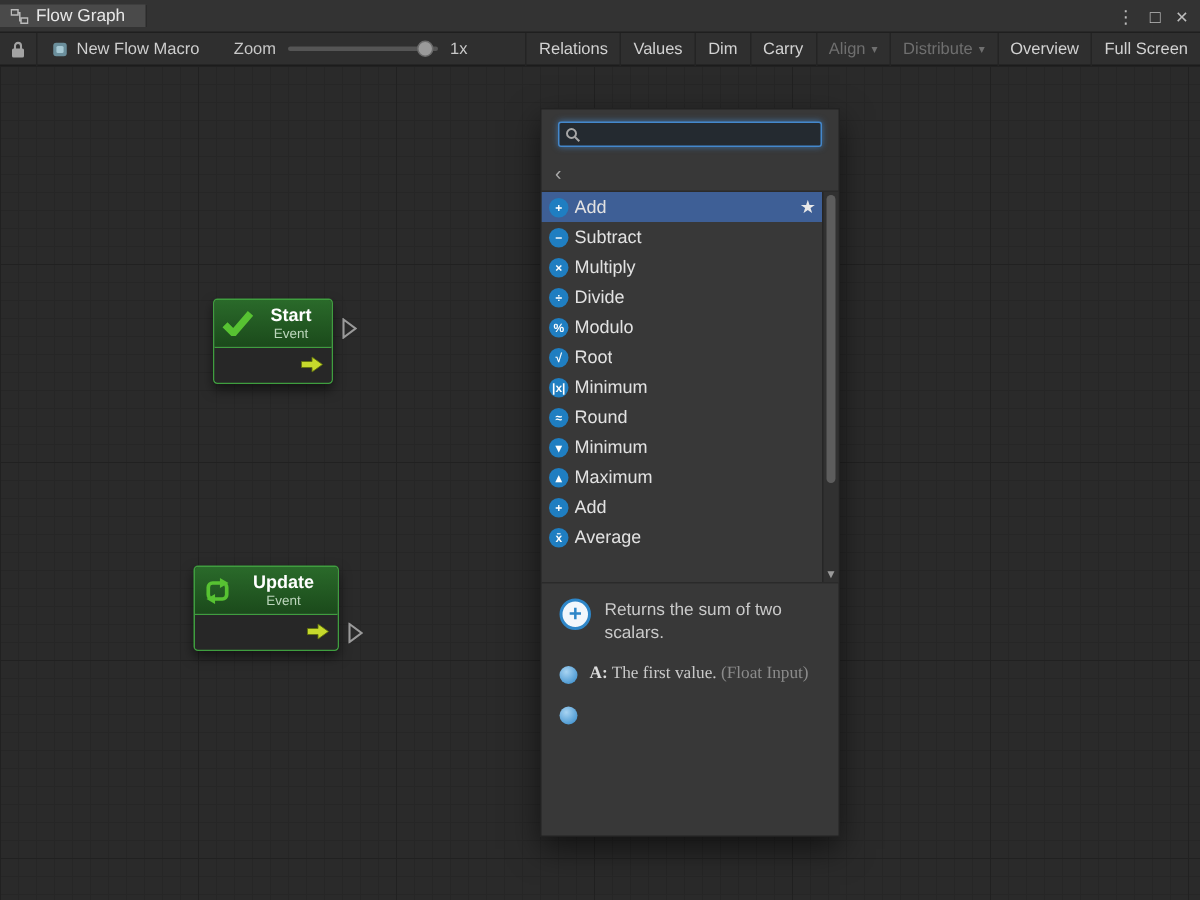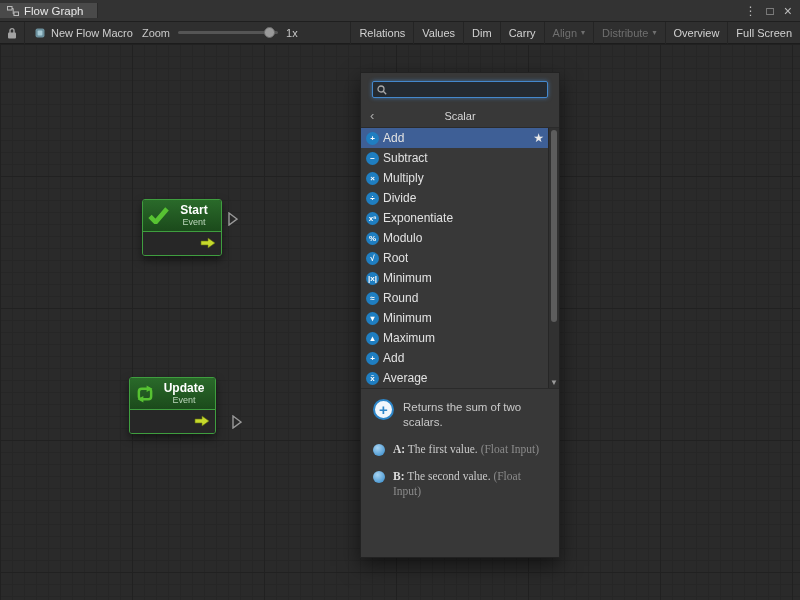--- a/index.html
+++ b/index.html
@@ -16,21 +16,21 @@
   .win-controls span { font-size:12px; line-height:12px; cursor:default; }
   .wc-close { font-size:14px !important; }
 
   
   .toolbar { position:absolute; left:0; top:22px; width:800px; height:22px;
     background:#2f2f2f; border-bottom:1px solid #1c1c1c; display:flex; align-items:center;
     font-size:11px; color:#c8c8c8; }
   .tb-pad { padding:0 7px; display:flex; align-items:center; height:22px; }
   .tb-sep { width:1px; height:22px; background:#242424; }
   .macro { display:flex; align-items:center; gap:5px; padding:0 9px; height:22px; color:#cfcfcf; }
-  .zoom-wrap { display:flex; align-items:center; gap:8px; }
+  .zoom-wrap { display:flex; align-items:center; gap:8px; margin-left:14px; }
   .zoom-track { position:relative; width:100px; height:3px; background:#555; border-radius:2px; }
   .zoom-knob { position:absolute; left:86px; top:-4px; width:11px; height:11px; border-radius:50%;
     background:#9a9a9a; border:1px solid #6b6b6b; }
   .tb-right { margin-left:auto; display:flex; height:22px; }
   .tb-btn { display:flex; align-items:center; padding:0 8px; height:22px; border-left:1px solid #242424;
     color:#d2d2d2; white-space:nowrap; cursor:default; }
   .tb-btn.disabled { color:#6f6f6f; }
   .caret { font-size:8px; }
   .caret:not(:empty){ margin-left:4px; }
 
@@ -203,21 +203,21 @@
       <div class="node-body">
         <svg class="port-arrow" width="16" height="12" viewBox="0 0 16 12">
           <path d="M1 4 h7 V1 l7 5 -7 5 V8 H1 z" fill="#c6d92c" stroke="#60700f" stroke-width="0.6"></path>
         </svg>
       </div>
     </div>
     <svg class="out-port" style="left:228px; top:168px;" width="10" height="14" viewBox="0 0 10 14">
       <path d="M1 1 L9 7 L1 13 Z" fill="none" stroke="#9a9a9a" stroke-width="1.4"></path>
     </svg>
 
-    <div class="node" style="left:129px; top:333px; width:87px;text-align:center;">
+    <div class="node" style="left:129px; top:333px; width:97px;text-align:center;">
       <div class="node-header">
         <svg width="20" height="18" viewBox="0 0 22 22">
           <rect x="3.5" y="4.5" width="15" height="13" rx="3.5" fill="none" stroke="#57c232" stroke-width="3"></rect>
           <path d="M13 0.5 l7 4 -7 4 z" fill="#57c232"></path>
           <path d="M9 13.5 l-7 4 7 4 z" fill="#57c232"></path>
         </svg>
         <div class="node-titles">
           <span class="node-title">Update</span>
           <span class="node-sub">Event</span>
         </div>
@@ -239,21 +239,20 @@
       <div class="search-box">
         <svg width="10" height="10" viewBox="0 0 10 10">
           <circle cx="4" cy="4" r="3" fill="none" stroke="#a8a8a8" stroke-width="1.3"></circle>
           <line x1="6.3" y1="6.3" x2="9.2" y2="9.2" stroke="#a8a8a8" stroke-width="1.3"></line>
         </svg>
         <input class="search-input" type="text" value="" style="">
       </div>
     </div>
     <div class="crumb-row">
       <span class="crumb-back">‹</span>
-      <span class="crumb-label">Scalar</span>
     </div>
     <div class="list">
       <div class="rows">
 
           <div class="row selected">
             <span class="op-icon">+</span>
             <span class="row-label">Add</span>
             <span class="star">★</span>
           </div>
 
@@ -268,25 +267,20 @@
             <span class="row-label">Multiply</span>
 
           </div>
 
           <div class="row">
             <span class="op-icon">÷</span>
             <span class="row-label">Divide</span>
 
           </div>
 
-          <div class="row">
-            <span class="op-icon">xⁿ</span>
-            <span class="row-label">Exponentiate</span>
-
-          </div>
 
           <div class="row">
             <span class="op-icon">%</span>
             <span class="row-label">Modulo</span>
 
           </div>
 
           <div class="row">
             <span class="op-icon">√</span>
             <span class="row-label">Root</span>
@@ -343,22 +337,19 @@
 
           <div class="port-row">
             <div class="port-dot"></div>
             <div class="port-text">
               <span class="port-name">A:</span><span> The first value. </span><span class="meta">(Float Input)</span>
             </div>
           </div>
 
           <div class="port-row">
             <div class="port-dot"></div>
-            <div class="port-text">
-              <span class="port-name">B:</span><span> The second value. </span><span class="meta">(Float Input)</span>
-            </div>
           </div>
 
         </div>
     </div>
   </div>
 
 </div>
 
 </body></html>

